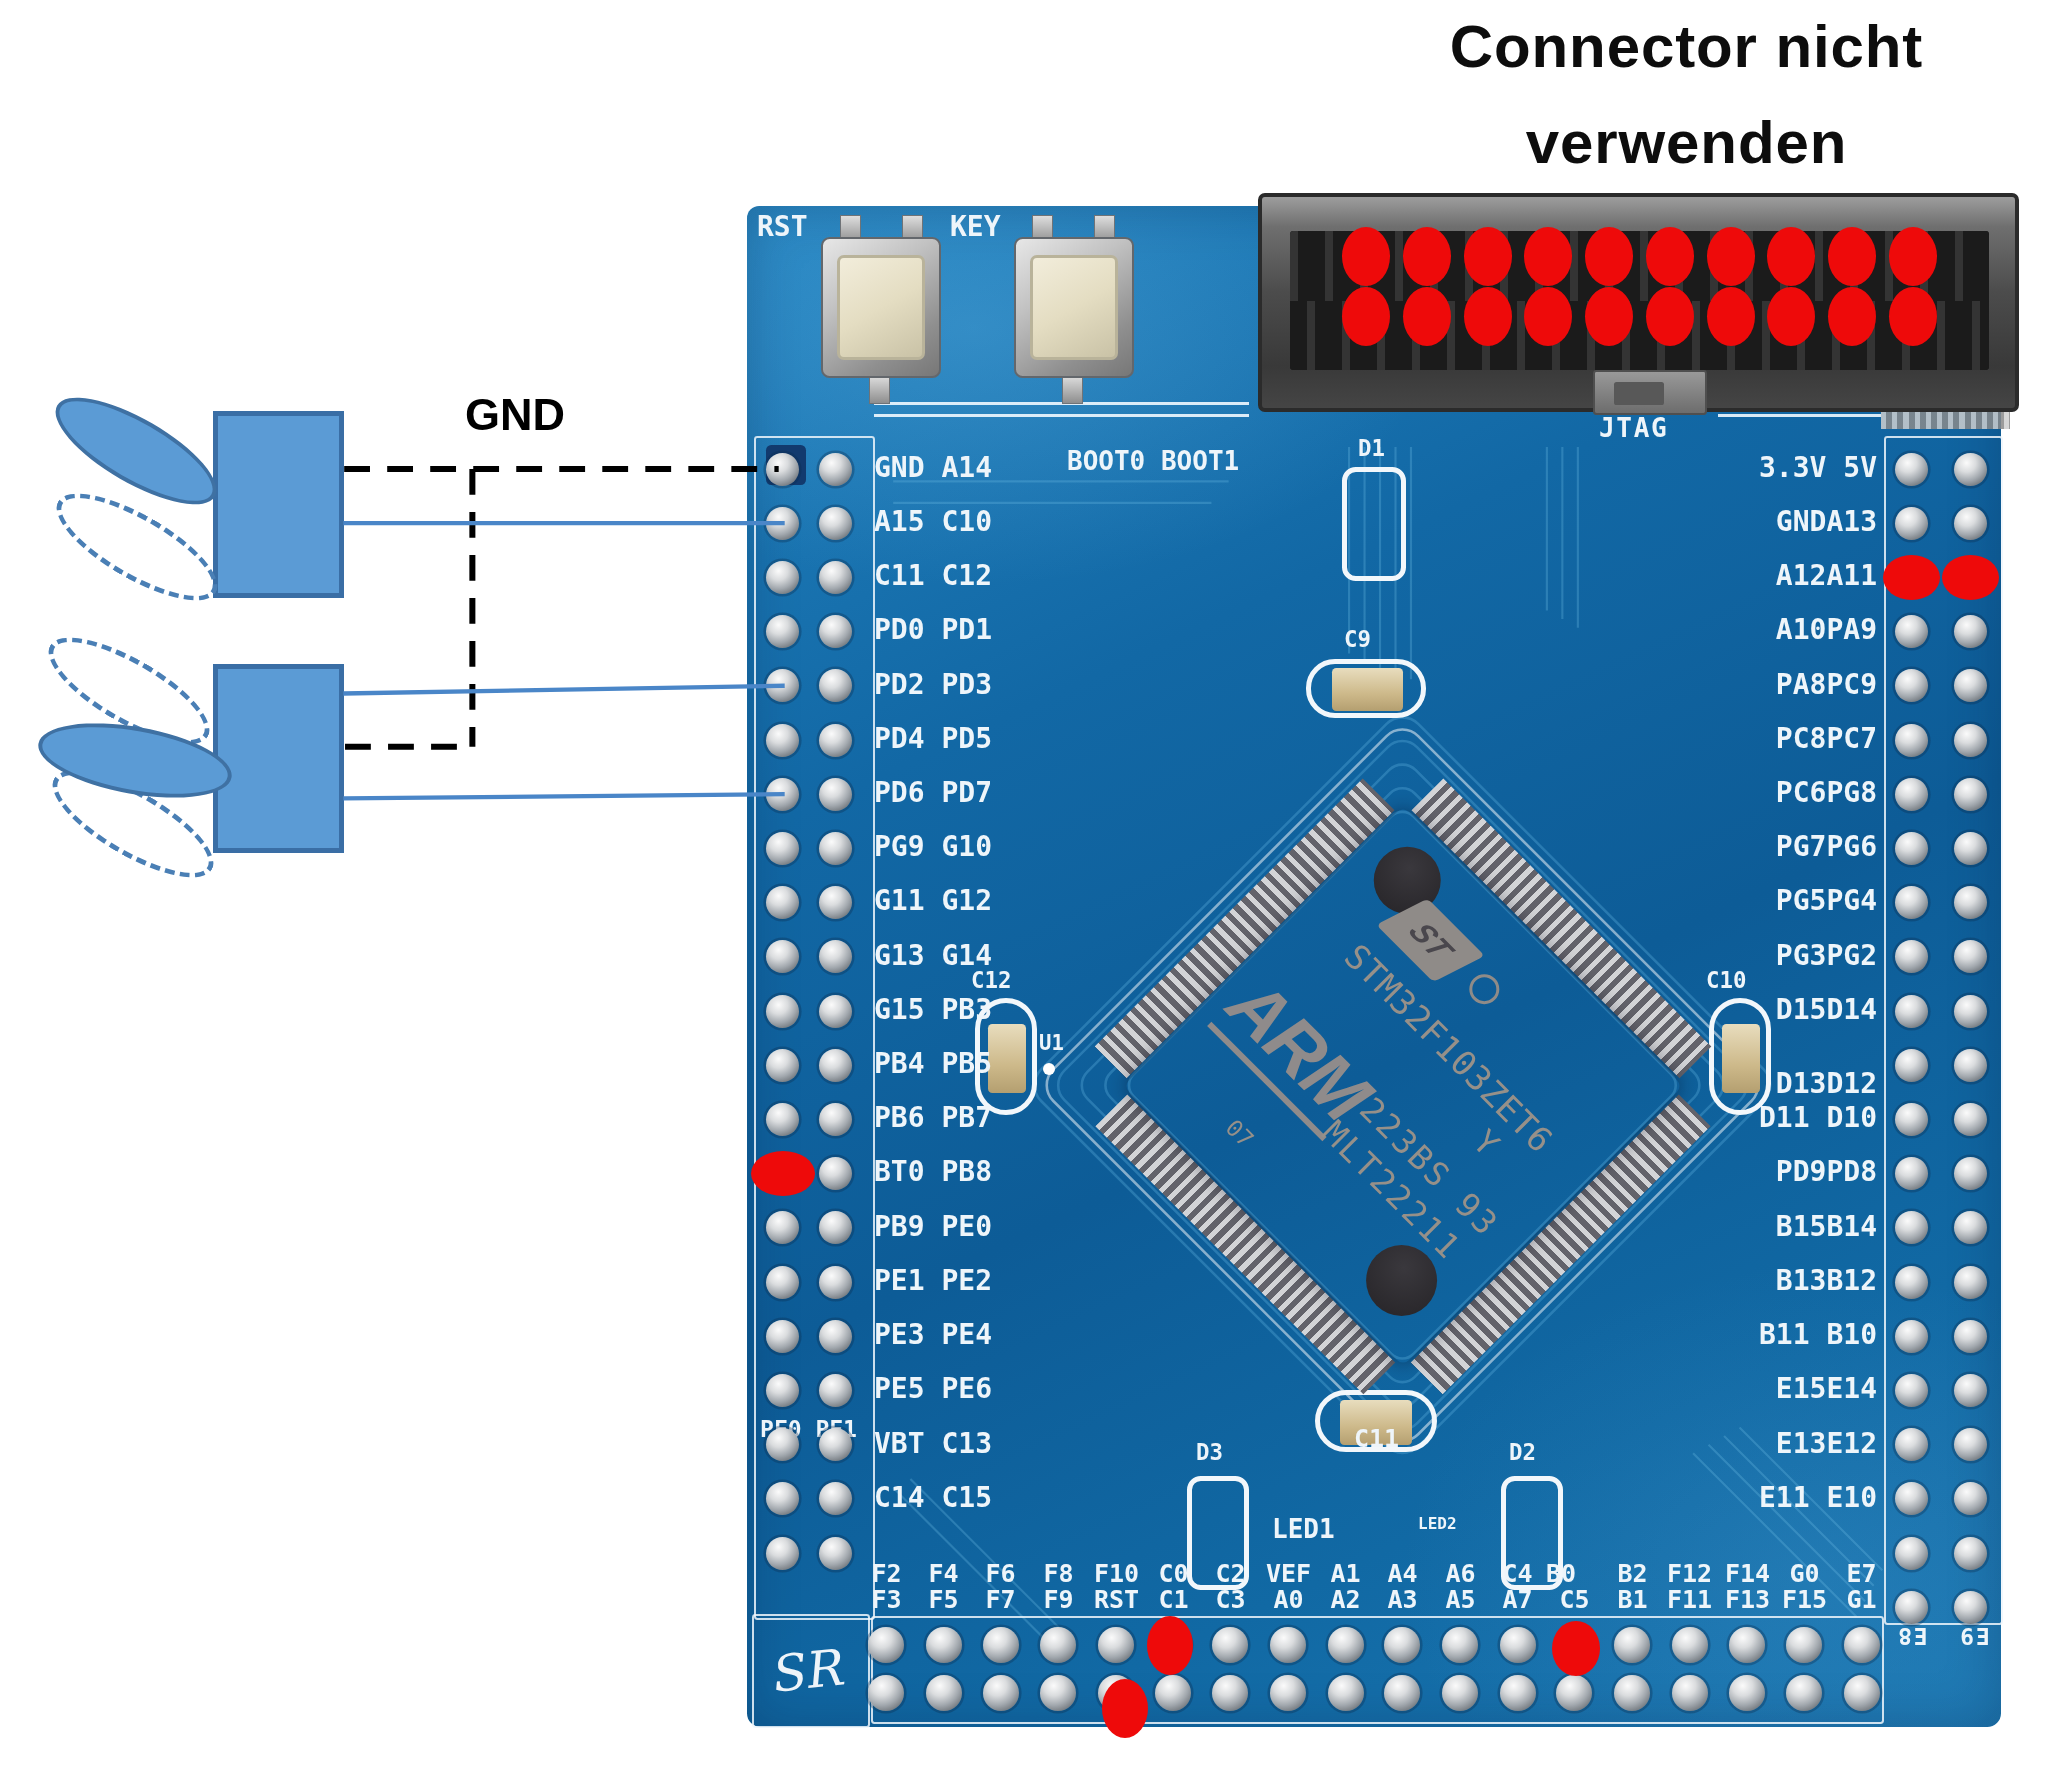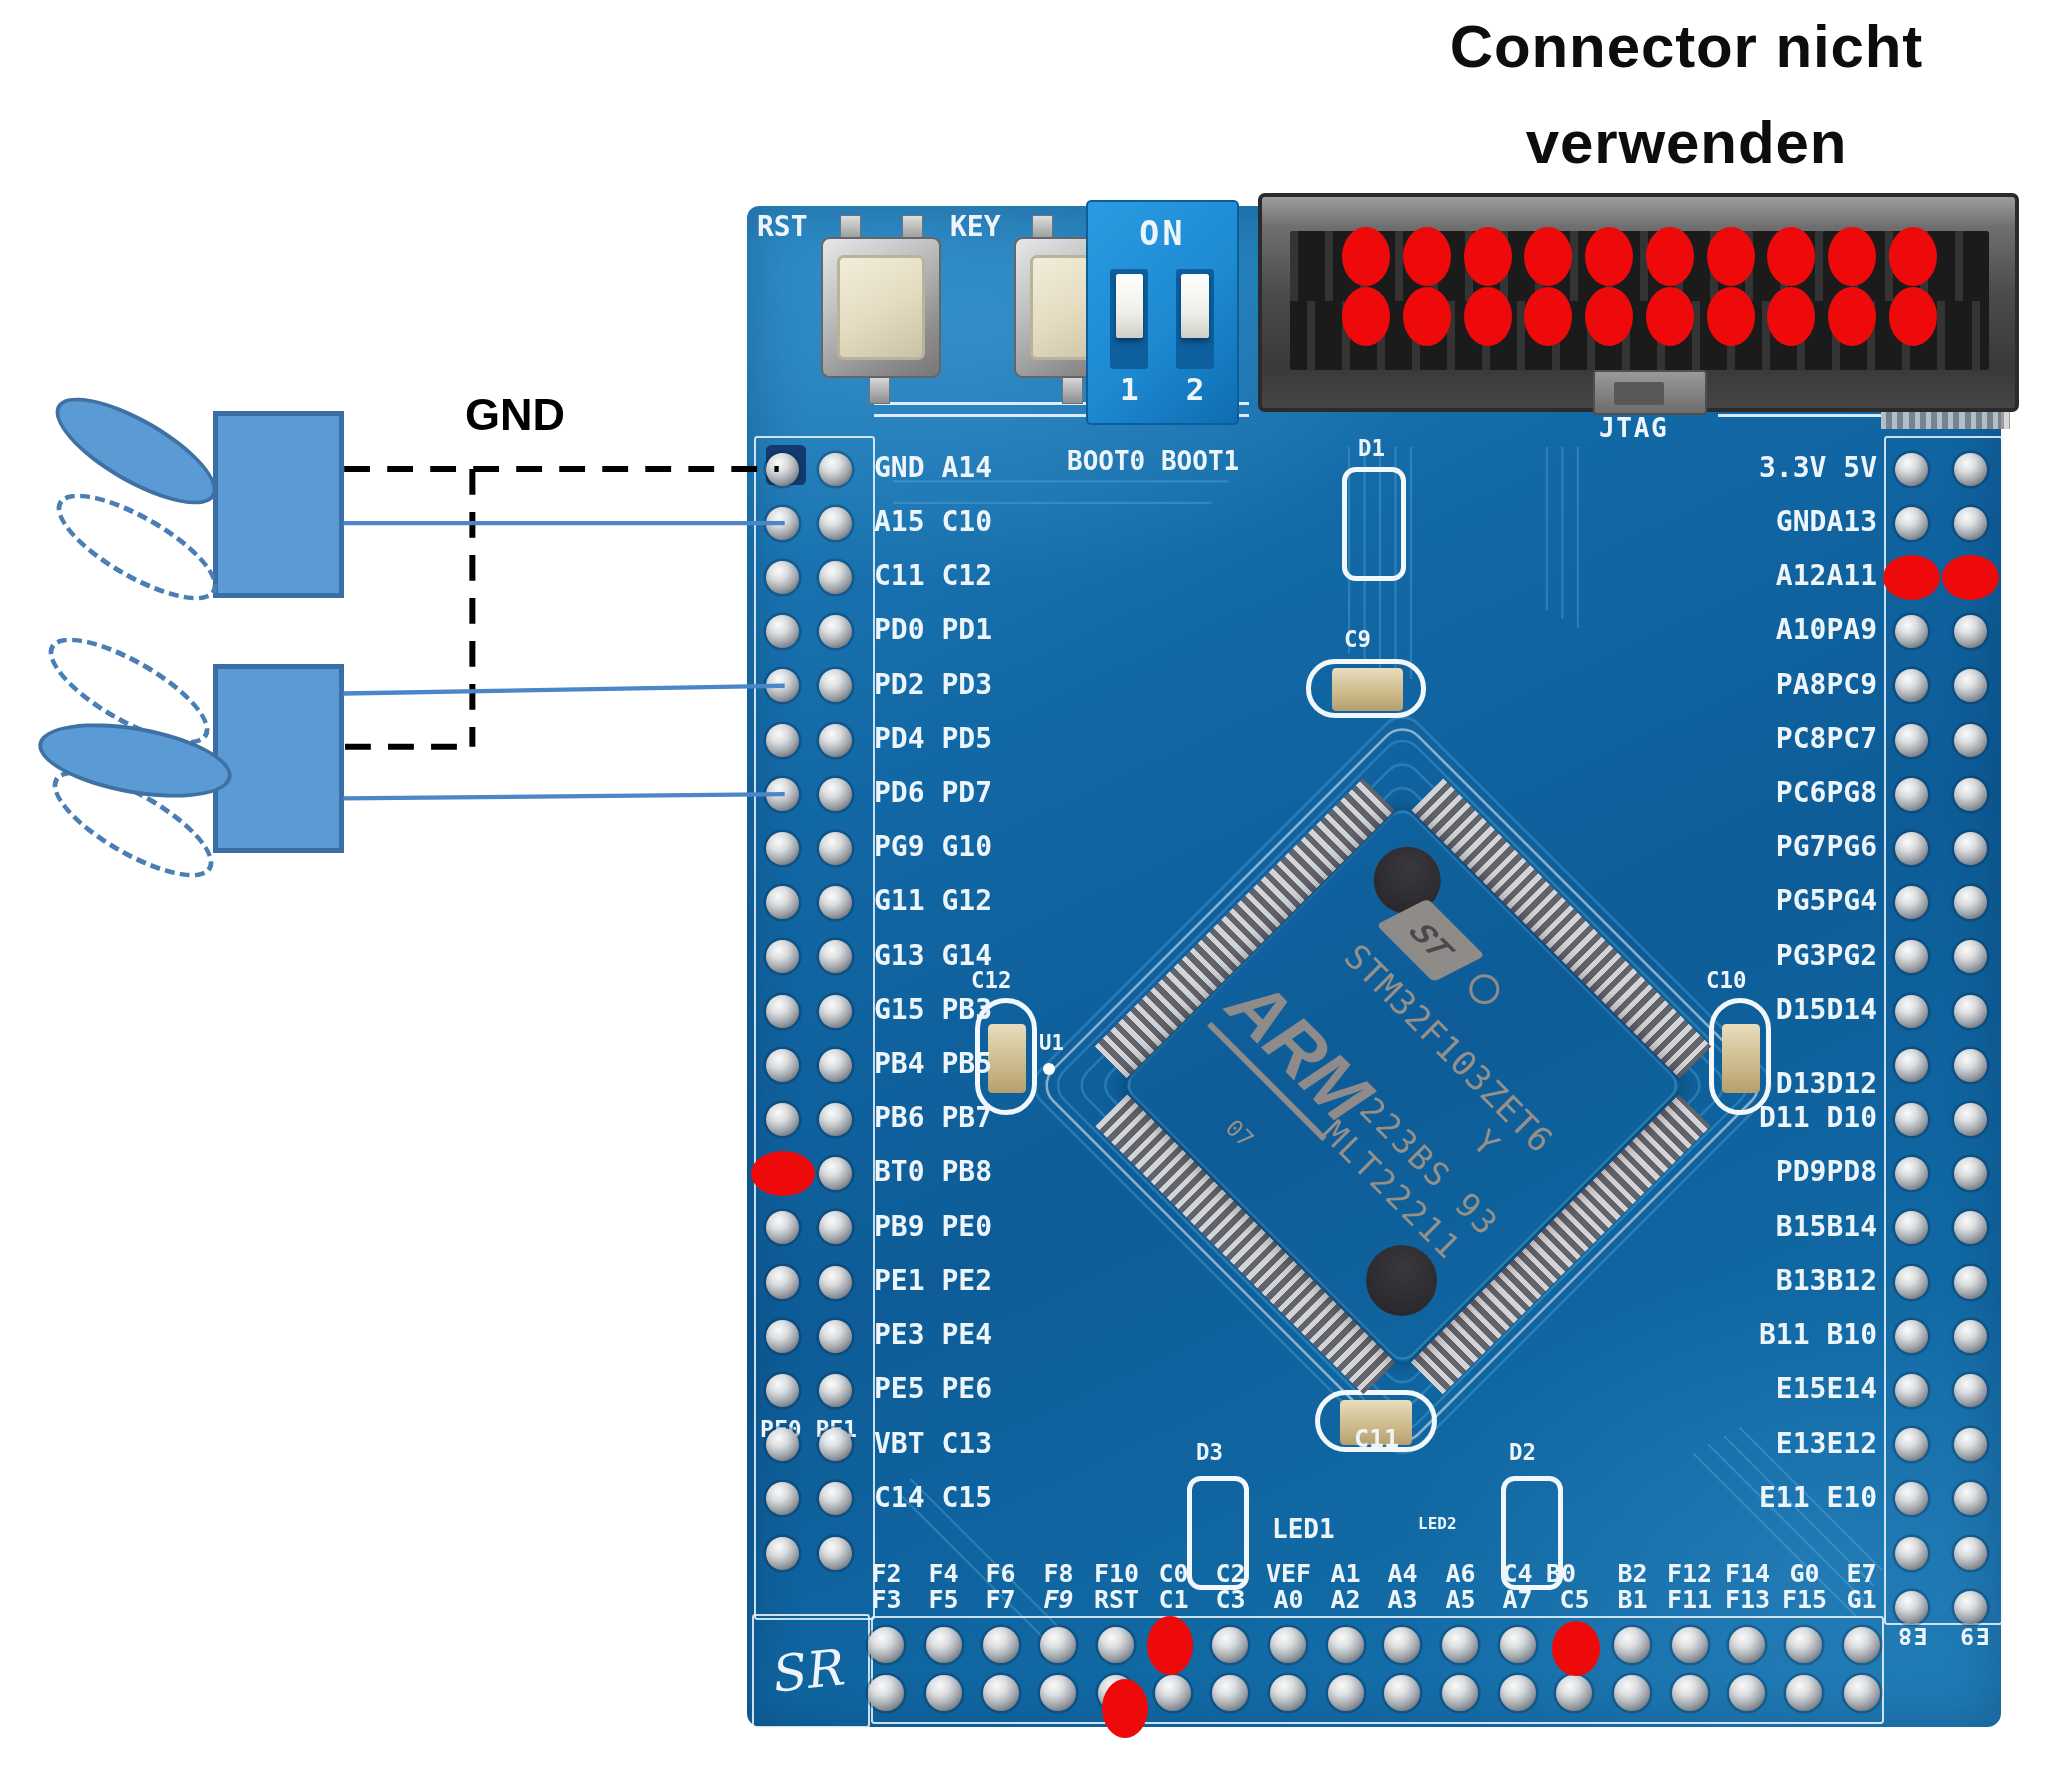--- a/index.html
+++ b/index.html
@@ -118,29 +118,20 @@
 <div class="tact-leg" style="left:1032px;top:215px"></div>
 <div class="tact-leg" style="left:1094px;top:215px"></div>
 <div class="tact-leg" style="left:1062px;top:375px"></div>
 <div class="tact" style="left:821px;top:237px">
       <div class="tact-cap"></div>
     </div>
 <div class="tact" style="left:1014px;top:237px">
       <div class="tact-cap"></div>
     </div>
 
-<div id="dip">
-  <div class="silk" style="left:0;top:12px;width:100%;text-align:center;font-size:33px;letter-spacing:3.4px">ON</div>
-  <div class="dip-channel" style="left:22.4px"></div>
-  <div class="dip-channel" style="left:88px"></div>
-  <div class="dip-slider" style="left:27.5px;top:72px"></div>
-  <div class="dip-slider" style="left:93px;top:72px"></div>
-  <div class="silk" style="left:22.4px;top:169px;width:38px;text-align:center;font-size:31px">1</div>
-  <div class="silk" style="left:88px;top:169px;width:38px;text-align:center;font-size:31px">2</div>
-</div>
 <div class="silk" style="left:1067px;top:446px;font-size:26px">BOOT0 BOOT1</div>
 
 <div id="jtag">
   <div id="jtag-cavity">
     <div class="jtag-pinrow" style="top:0"></div>
     <div class="jtag-pinrow" style="top:50%;background-position:17px 0"></div>
   </div>
 </div>
 <div id="jtag-band"></div>
 <div id="jtag-tab">
@@ -386,21 +377,21 @@
       <div class="silk" style="left: 1489px; top: 1559px; width: 57px; text-align: center; font-size: 25px;">C4</div>
       <div class="silk" style="left: 1546px; top: 1559px; width: 57px; font-size: 25px;">B0</div>
       <div class="silk" style="left: 1604px; top: 1559px; width: 57px; text-align: center; font-size: 25px;">B2</div>
       <div class="silk" style="left: 1661px; top: 1559px; width: 57px; text-align: center; font-size: 25px;">F12</div>
       <div class="silk" style="left: 1719px; top: 1559px; width: 57px; text-align: center; font-size: 25px;">F14</div>
       <div class="silk" style="left: 1776px; top: 1559px; width: 57px; text-align: center; font-size: 25px;">G0</div>
       <div class="silk" style="left: 1833px; top: 1559px; width: 57px; text-align: center; font-size: 25px;">E7</div>
       <div class="silk" style="left: 858px; top: 1585px; width: 57px; text-align: center; font-size: 25px;">F3</div>
       <div class="silk" style="left: 915px; top: 1585px; width: 57px; text-align: center; font-size: 25px;">F5</div>
       <div class="silk" style="left: 972px; top: 1585px; width: 57px; text-align: center; font-size: 25px;">F7</div>
-      <div class="silk" style="left: 1030px; top: 1585px; width: 57px; text-align: center; font-size: 25px; font-style: italic;">F9</div>
+      <div class="silk" style="left: 1030px; top: 1585px; width: 57px; text-align: center; font-size: 25px;">F9</div>
       <div class="silk" style="left: 1088px; top: 1585px; width: 57px; text-align: center; font-size: 25px;">RST</div>
       <div class="silk" style="left: 1145px; top: 1585px; width: 57px; text-align: center; font-size: 25px;">C1</div>
       <div class="silk" style="left: 1202px; top: 1585px; width: 57px; text-align: center; font-size: 25px;">C3</div>
       <div class="silk" style="left: 1260px; top: 1585px; width: 57px; text-align: center; font-size: 25px;">A0</div>
       <div class="silk" style="left: 1317px; top: 1585px; width: 57px; text-align: center; font-size: 25px;">A2</div>
       <div class="silk" style="left: 1374px; top: 1585px; width: 57px; text-align: center; font-size: 25px;">A3</div>
       <div class="silk" style="left: 1432px; top: 1585px; width: 57px; text-align: center; font-size: 25px;">A5</div>
       <div class="silk" style="left: 1489px; top: 1585px; width: 57px; text-align: center; font-size: 25px;">A7</div>
       <div class="silk" style="left: 1546px; top: 1585px; width: 57px; text-align: center; font-size: 25px;">C5</div>
       <div class="silk" style="left: 1604px; top: 1585px; width: 57px; text-align: center; font-size: 25px;">B1</div>

